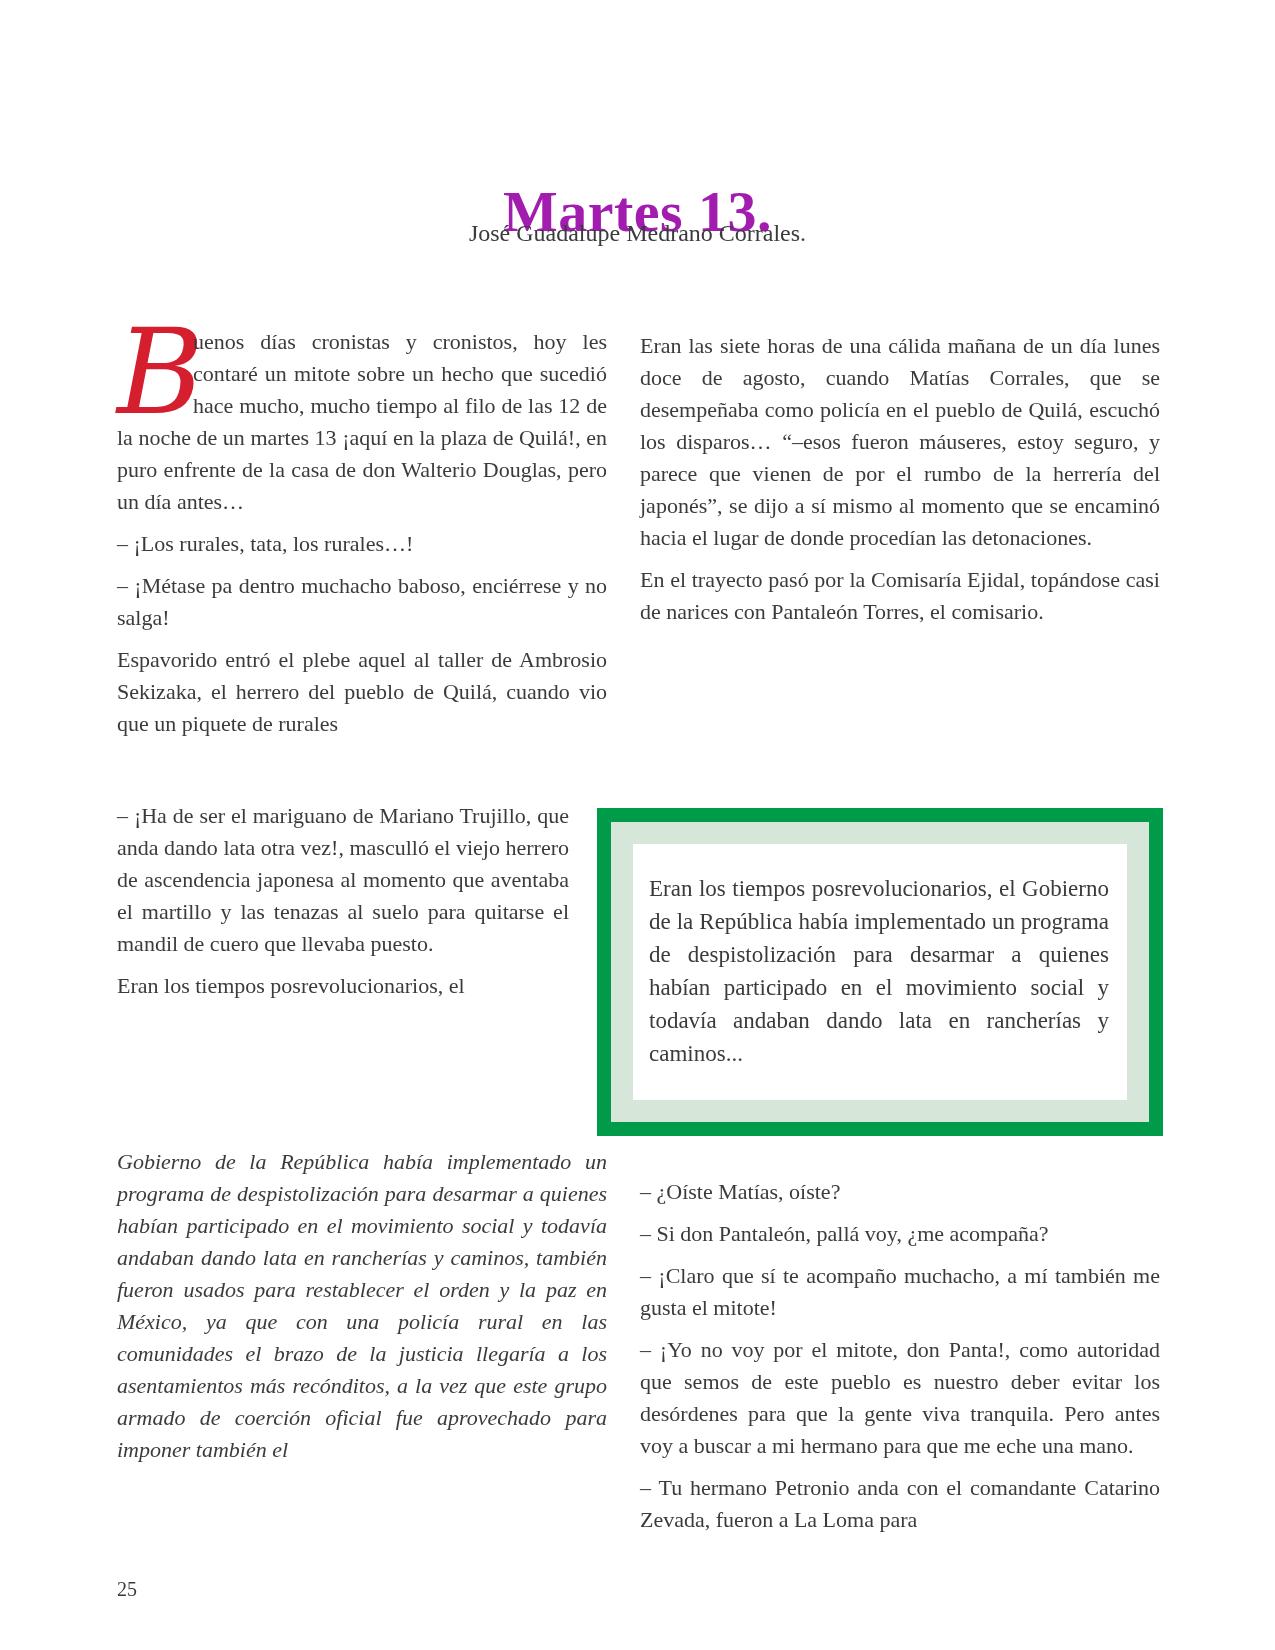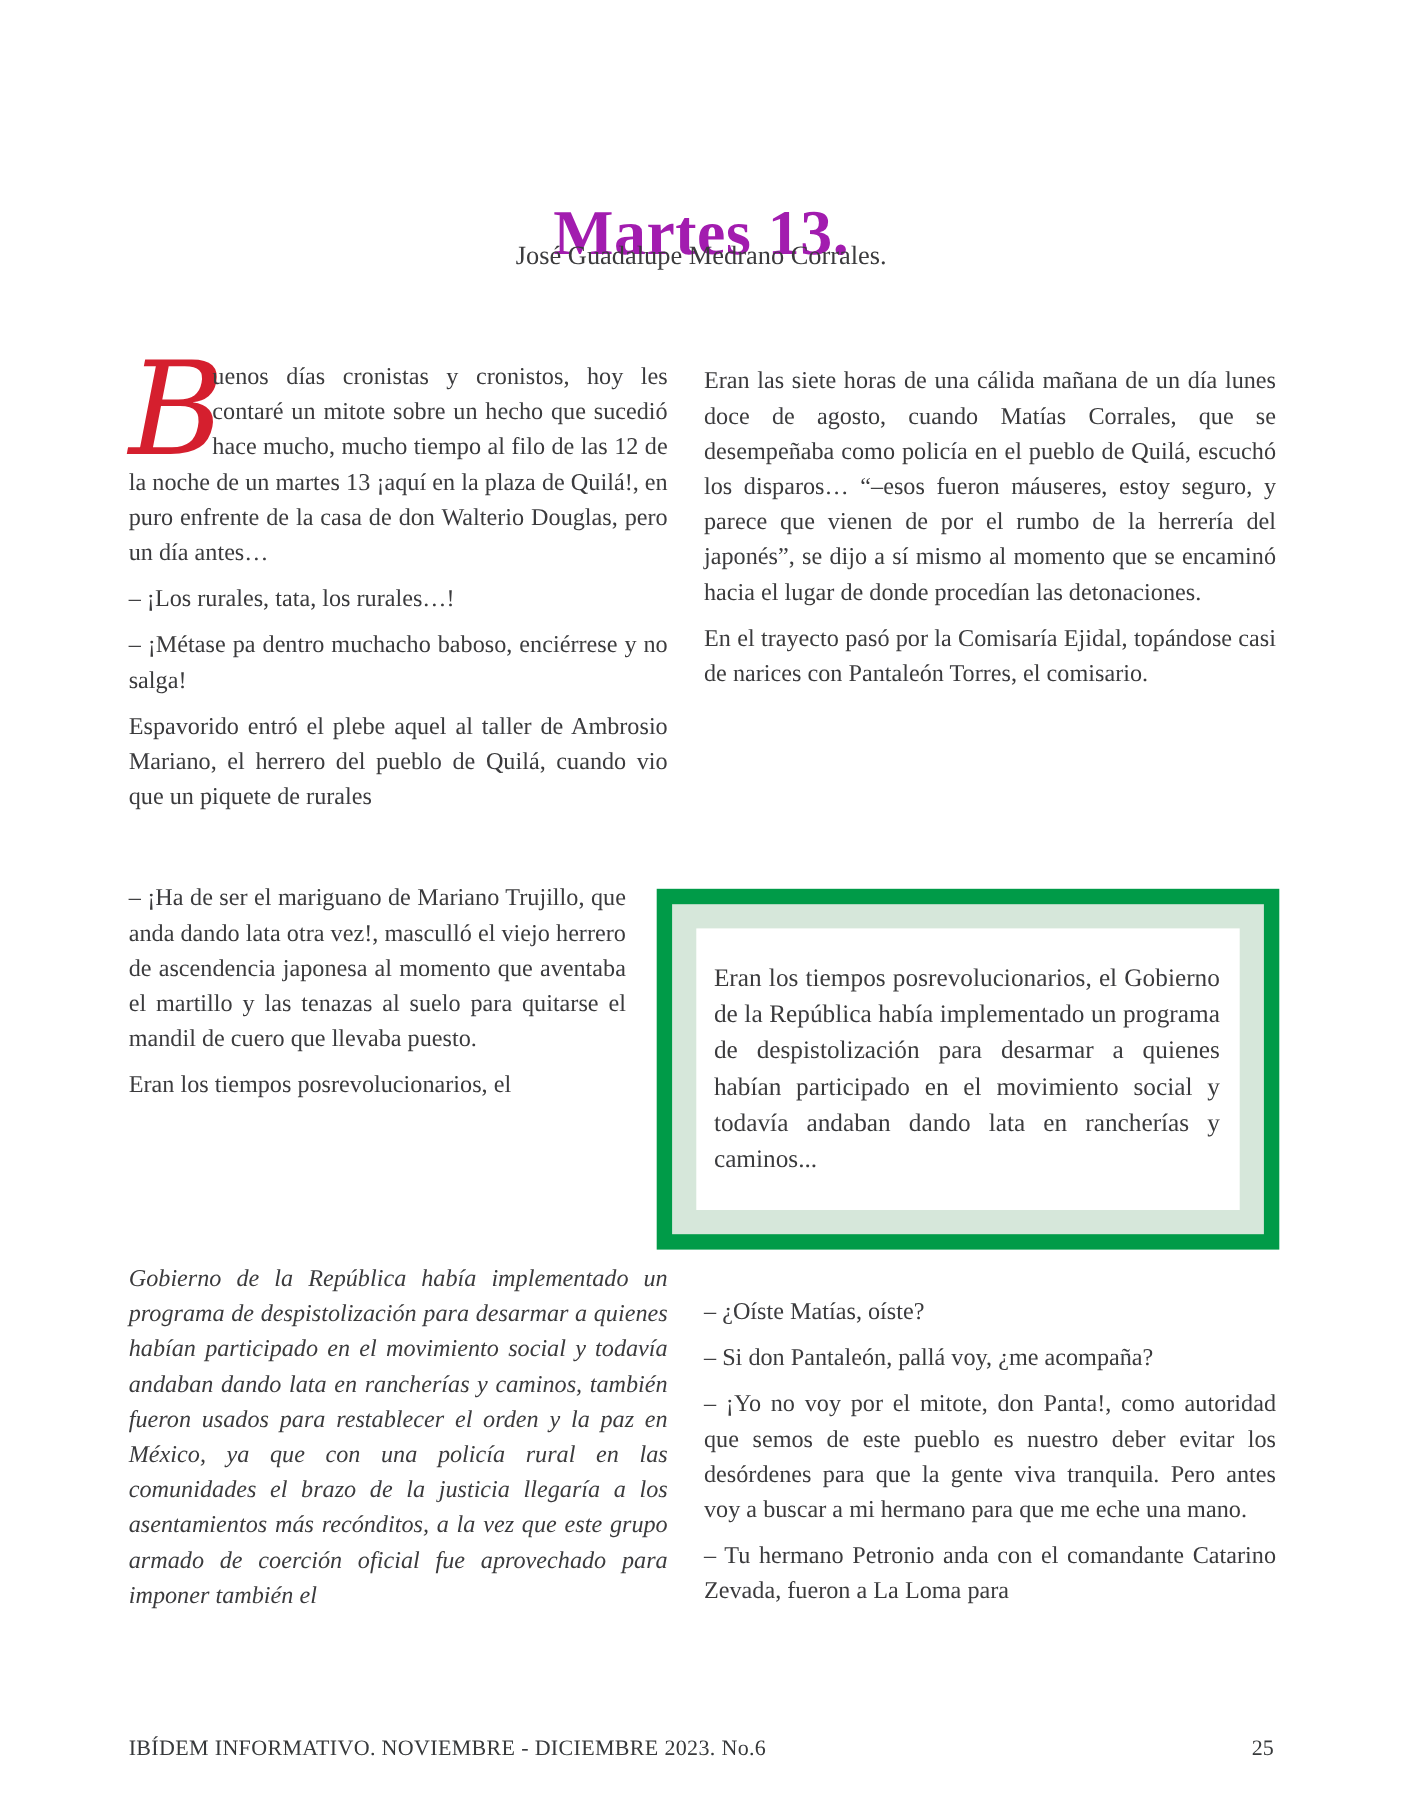--- a/index.html
+++ b/index.html
@@ -92,21 +92,21 @@
 
 <div class="page">
 
   <h1 class="page-title">Martes 13.</h1>
   <div class="byline">José Guadalupe Medrano Corrales.</div>
 
   <div class="textblock col-left-a">
     <p><span class="dropcap">B</span><span>uenos días cronistas y cronistos, hoy les contaré un mitote sobre un hecho que sucedió hace mucho, mucho tiempo al filo de las 12 de la noche de un martes 13 ¡aquí en la plaza de Quilá!, en puro enfrente de la casa de don Walterio Douglas, pero un día antes…</span></p>
     <p>– ¡Los rurales, tata, los rurales…!</p>
     <p>– ¡Métase pa dentro muchacho baboso, enciérrese y no salga!</p>
-    <p>Espavorido entró el plebe aquel al taller de Ambrosio Mariano, el herrero del pueblo de Quilá, cuando vio que un piquete de rurales</p>
+    <p>Espavorido entró el plebe aquel al taller de Ambrosio Sekizaka, el herrero del pueblo de Quilá, cuando vio que un piquete de rurales</p>
   </div>
 
   <div class="textblock col-left-b">
     <p>– ¡Ha de ser el mariguano de Mariano Trujillo, que anda dando lata otra vez!, masculló el viejo herrero de ascendencia japonesa al momento que aventaba el martillo y las tenazas al suelo para quitarse el mandil de cuero que llevaba puesto.</p>
     <p>Eran los tiempos posrevolucionarios, el</p>
   </div>
 
   <div class="textblock col-left-c">
     <p>Gobierno de la República había implementado un programa de despistolización para desarmar a quienes habían participado en el movimiento social y todavía andaban dando lata en rancherías y caminos, también fueron usados para restablecer el orden y la paz en México, ya que con una policía rural en las comunidades el brazo de la justicia llegaría a los asentamientos más recónditos, a la vez que este grupo armado de coerción oficial fue aprovechado para imponer también el</p>
   </div>
@@ -120,22 +120,22 @@
     <div class="pull-quote-inner">
       <div class="pull-quote-white">
         <p>Eran los tiempos posrevolucionarios, el Gobierno de la República había implementado un programa de despistolización para desarmar a quienes habían participado en el movimiento social y todavía andaban dando lata en rancherías y caminos...</p>
       </div>
     </div>
   </div>
 
   <div class="textblock col-right-b">
     <p>– ¿Oíste Matías, oíste?</p>
     <p>– Si don Pantaleón, pallá voy, ¿me acompaña?</p>
+    <p>– ¡Claro que sí te acompaño muchacho, a mí también me gusta el mitote!</p>
     <p>– ¡Yo no voy por el mitote, don Panta!, como autoridad que semos de este pueblo es nuestro deber evitar los desórdenes para que la gente viva tranquila. Pero antes voy a buscar a mi hermano para que me eche una mano.</p>
     <p>– Tu hermano Petronio anda con el comandante Catarino Zevada, fueron a La Loma para</p>
   </div>
 
   <div class="footer">
-    <span class="journal">IBÍDEM INFORMATIVO. NOVIEMBRE - DICIEMBRE 2023. No.6</span>
     <span class="pagenum">25</span>
   </div>
 
 </div>
 
 </body></html>

